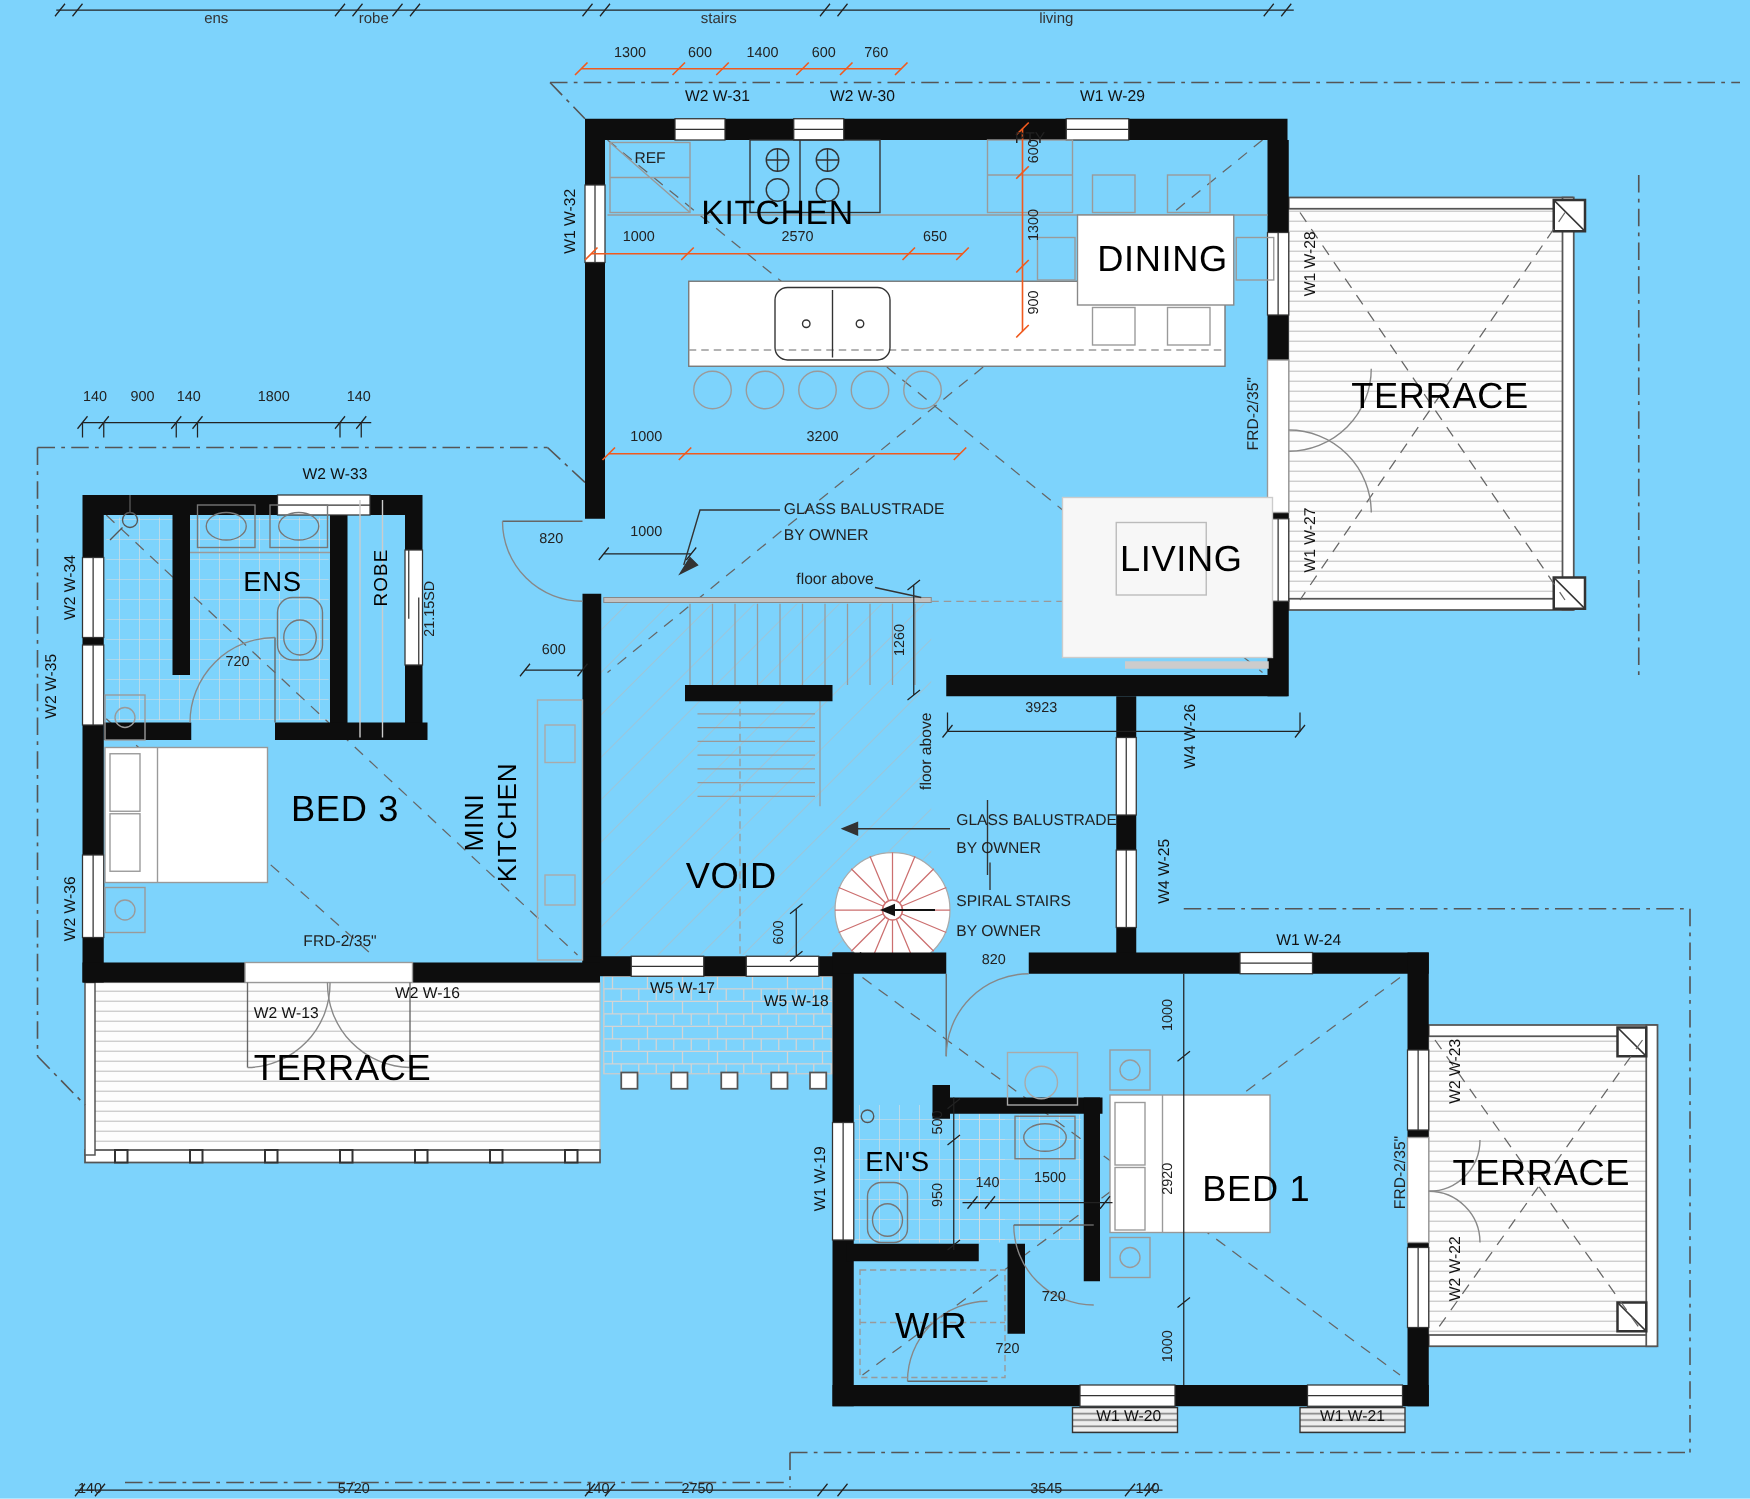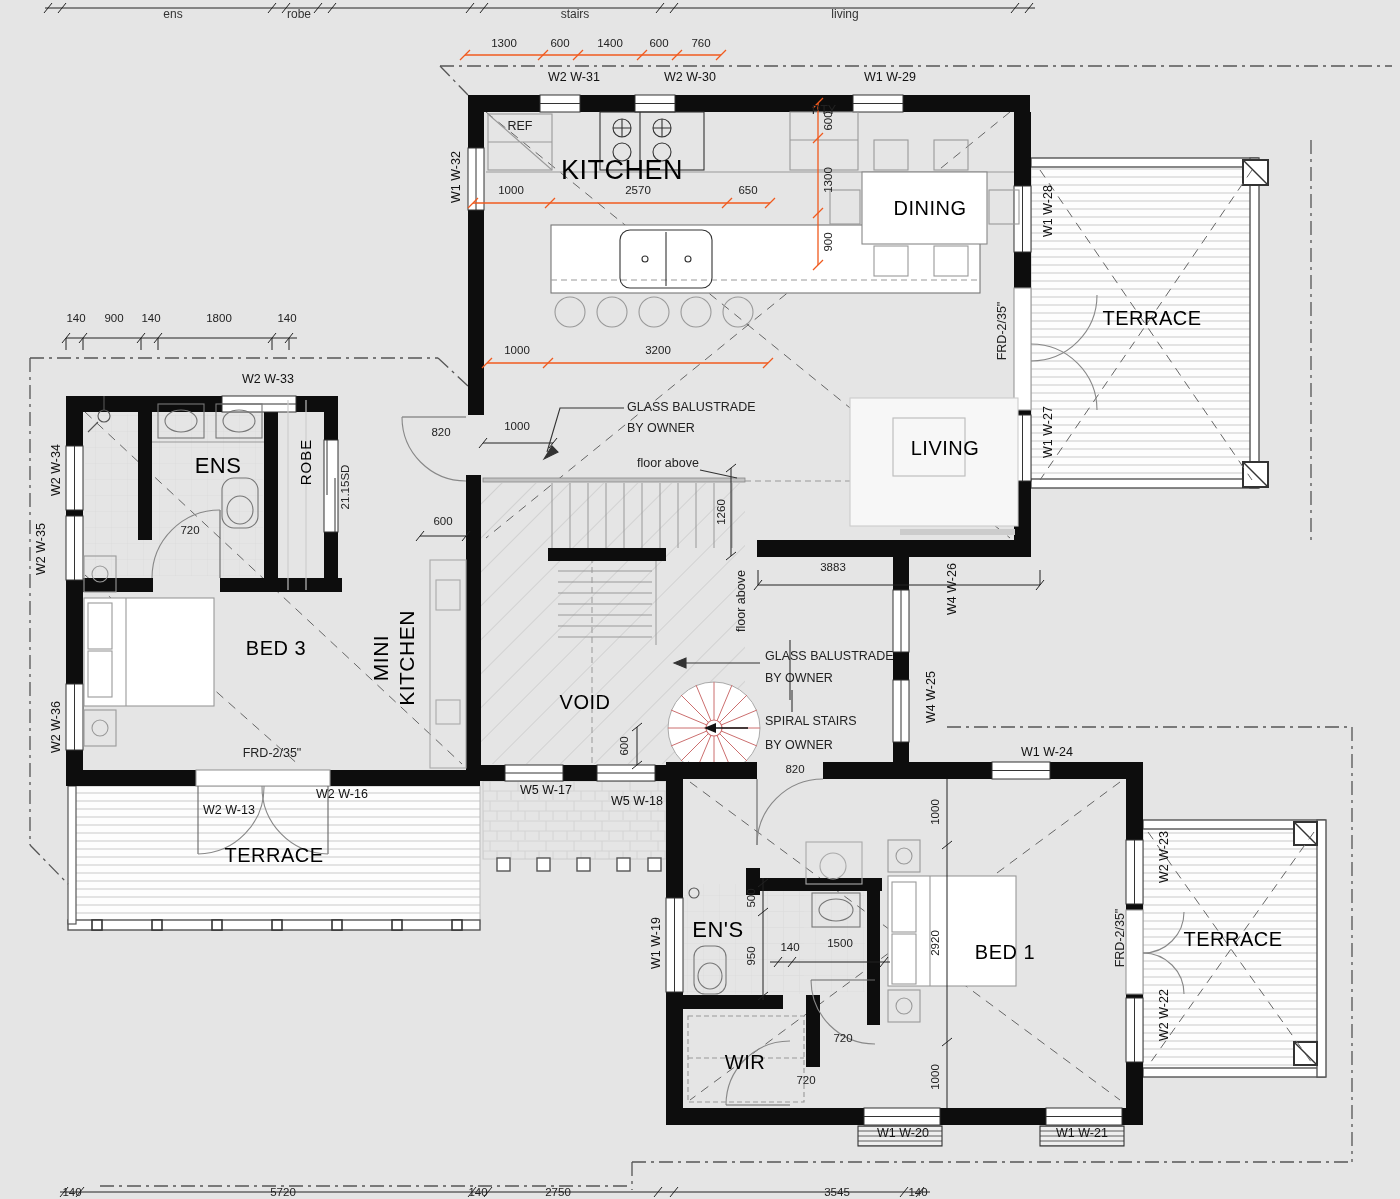--- a/index.html
+++ b/index.html
@@ -1,24 +1,24 @@
 <!DOCTYPE html>
 <html><head>
 <meta charset="utf-8">
 <style>
   html,body{margin:0;padding:0;background:#fff;}
-  #plan{position:relative;width:1400px;height:1199px;background:#e5e5e5;overflow:hidden;
+  #plan{position:relative;width:1400px;height:1199px;background:#7dd3fc;overflow:hidden;
         font-family:"Liberation Sans",sans-serif;}
   #plan svg{position:absolute;left:0;top:0;}
   .lb{position:absolute;transform:translate(-50%,-50%);font-size:12px;color:#1c1c1c;
       white-space:nowrap;line-height:1.12;text-align:center;}
   .lb.v{transform:translate(-50%,-50%) rotate(-90deg);}
   .lb.ll{transform:translate(0,-50%);text-align:left;}
   .o{color:#f05a1e;}
-  .rm{font-size:20px;color:#000;letter-spacing:.5px;}
+  .rm{font-size:29px;color:#000;letter-spacing:.5px;}
   .rm.big{font-size:27px;}
   .rm.med{font-size:22px;}
   .rm.sml{font-size:15px;letter-spacing:1px;}
   .wl{font-size:12.5px;color:#111;}
   .nt{font-size:12.5px;color:#222;}
   .dm{font-size:11.5px;color:#222;}
   .gray{color:#333;}
   .mini{width:112px;white-space:normal;font-size:21px;line-height:1.25;}
 </style>
 </head>
@@ -471,21 +471,21 @@
 
 <span class="lb dm" style="left:76px;top:318px">140</span>
 <span class="lb dm" style="left:114px;top:318px">900</span>
 <span class="lb dm" style="left:151px;top:318px">140</span>
 <span class="lb dm" style="left:219px;top:318px">1800</span>
 <span class="lb dm" style="left:287px;top:318px">140</span>
 <span class="lb dm" style="left:441px;top:432px">820</span>
 <span class="lb dm" style="left:517px;top:426px">1000</span>
 <span class="lb dm" style="left:443px;top:521px">600</span>
 <span class="lb dm v" style="left:721px;top:512px">1260</span>
-<span class="lb dm" style="left:833px;top:567px">3883</span>
+<span class="lb dm" style="left:833px;top:567px">3923</span>
 <span class="lb dm v" style="left:624px;top:746px">600</span>
 <span class="lb dm" style="left:795px;top:769px">820</span>
 <span class="lb dm" style="left:190px;top:530px">720</span>
 <span class="lb dm v" style="left:751px;top:898px">500</span>
 <span class="lb dm v" style="left:751px;top:956px">950</span>
 <span class="lb dm" style="left:790px;top:947px">140</span>
 <span class="lb dm" style="left:840px;top:943px">1500</span>
 <span class="lb dm v" style="left:935px;top:812px">1000</span>
 <span class="lb dm v" style="left:935px;top:943px">2920</span>
 <span class="lb dm v" style="left:935px;top:1077px">1000</span>

